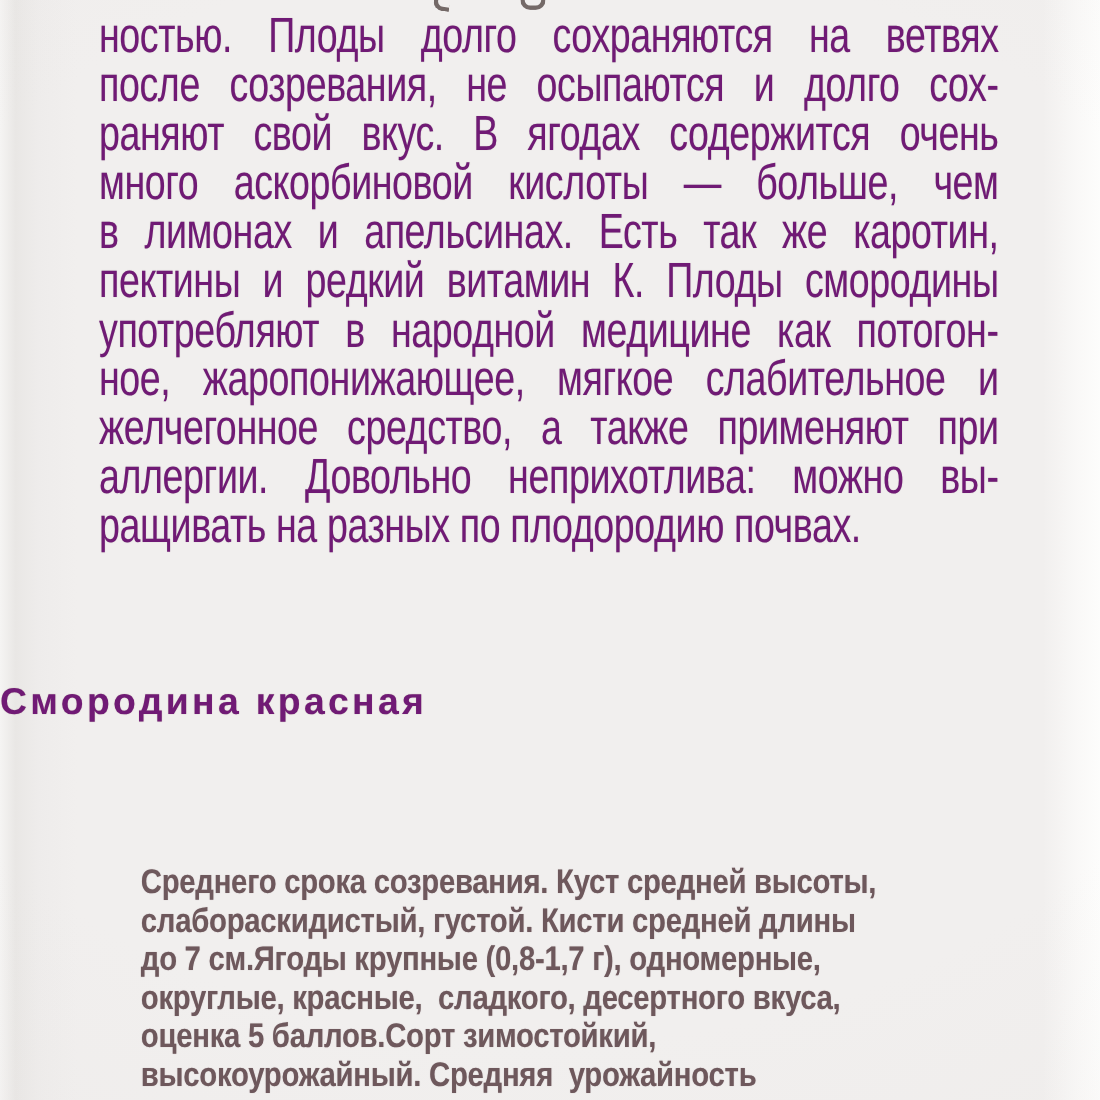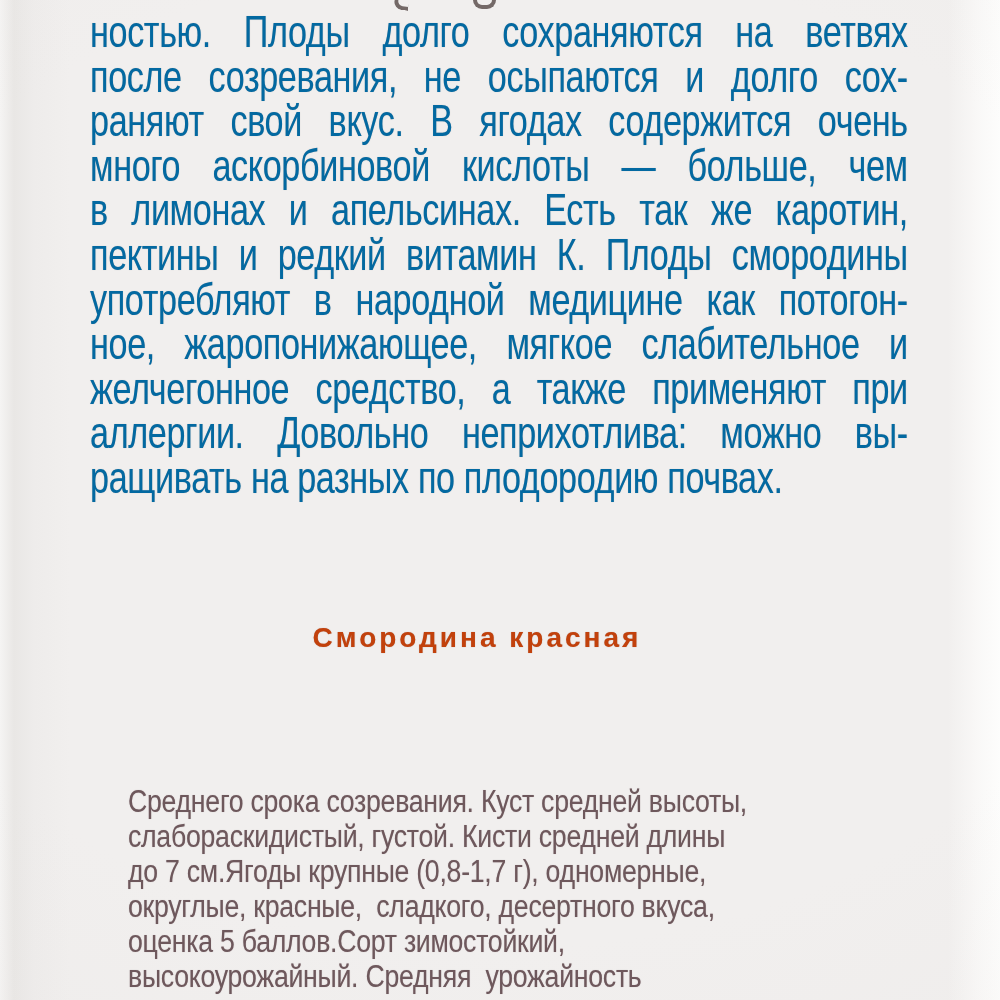--- a/index.html
+++ b/index.html
@@ -34,47 +34,47 @@
   }
   .remnant.r2 {
     left: 473px; top: -5px; width: 15px; height: 10px;
     border: 4px solid #5f5250; border-top: none;
     border-bottom-left-radius: 9px; border-bottom-right-radius: 9px;
   }
 
   
   .para1 {
     position: absolute; left: 90px; top: 10px; width: 818px;
-    color: #0369a1;
+    color: #701a75;
     text-shadow: 0 0 1px rgba(95,82,80,0.35);
   }
   .jl {
     width: 1076px;                 
     height: 44.6px; line-height: 44.6px;
     font-size: 45px; letter-spacing: -0.5px;
     transform: scaleX(0.76); transform-origin: 0 50%;
     text-align: justify; text-align-last: justify; text-justify: inter-word;
   }
   .jl::after { content: ""; display: inline-block; width: 100%; height: 0; }
   .jl.last { text-align: left; text-align-last: left; }
   .jl.last::after { content: none; }
 
   
   .heading {
     position: absolute; left: 0; top: 610px; width: 954px;
-    text-align: center;
-    color: #c2410c; font-weight: 700;
-    font-size: 28px; line-height: 56px; letter-spacing: 3px;
+    text-align: left;
+    color: #701a75; font-weight: 700;
+    font-size: 34px; line-height: 56px; letter-spacing: 3px;
     text-shadow: 0 0 1px rgba(107,70,63,0.4);
   }
 
   
   .para2 {
     position: absolute; left: 128px; top: 784px;
-    color: #6e585c; font-weight: 400;
+    color: #6e585c; font-weight: 700;
     text-shadow: 0 0 1px rgba(110,88,92,0.4);
   }
   .dl {
     height: 35px; line-height: 35px;
     font-size: 31px; letter-spacing: -0.3px;
     transform: scaleX(0.86); transform-origin: 0 50%;
     white-space: pre;
   }
 </style>
 </head>

